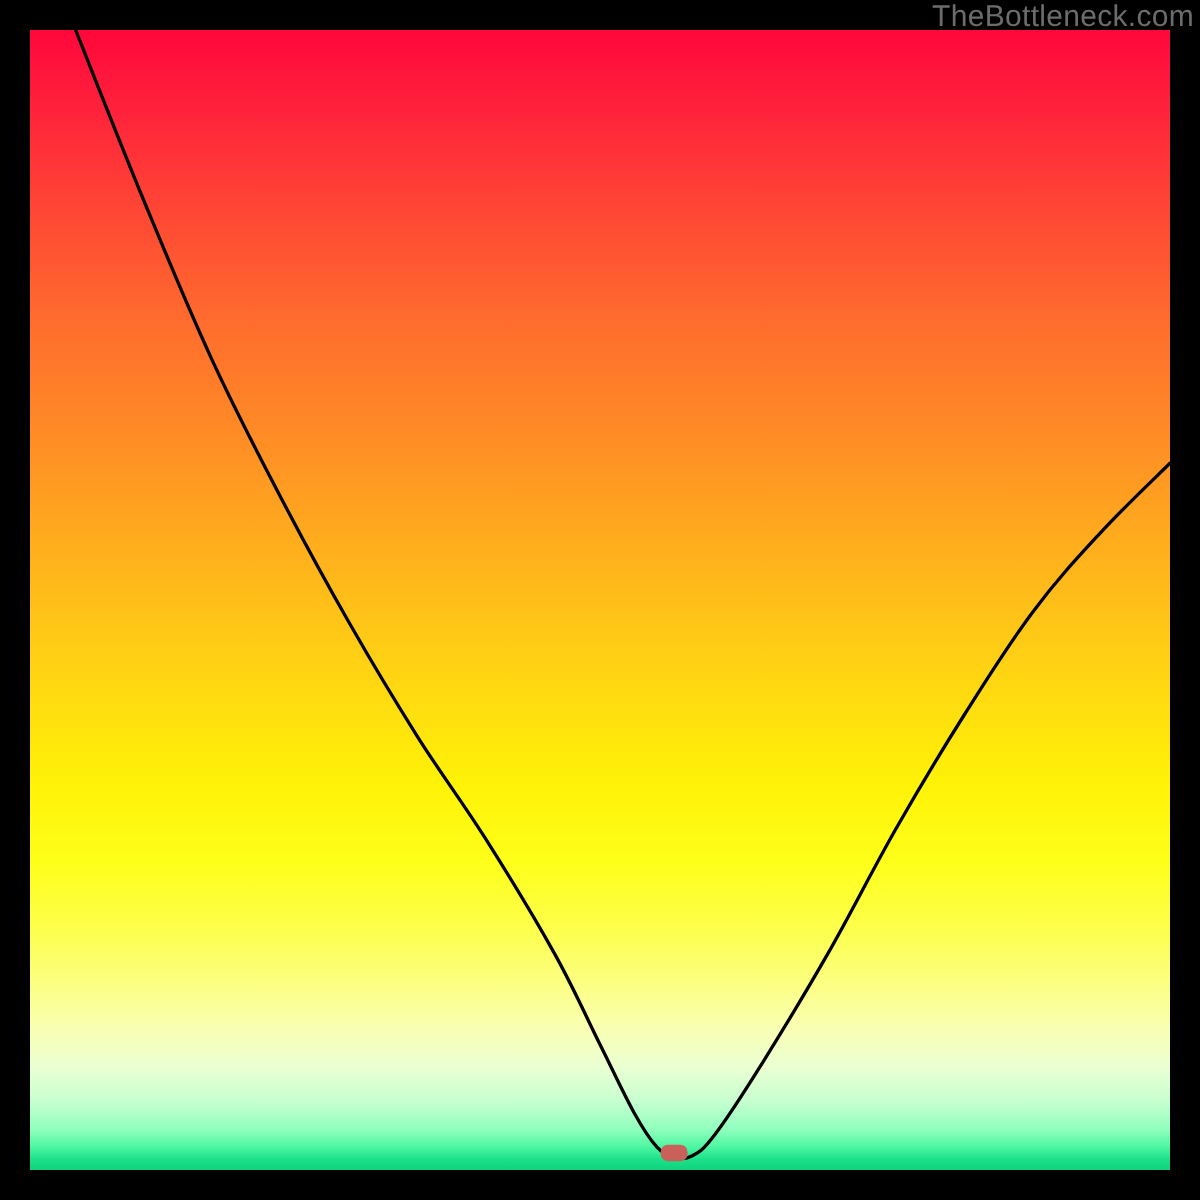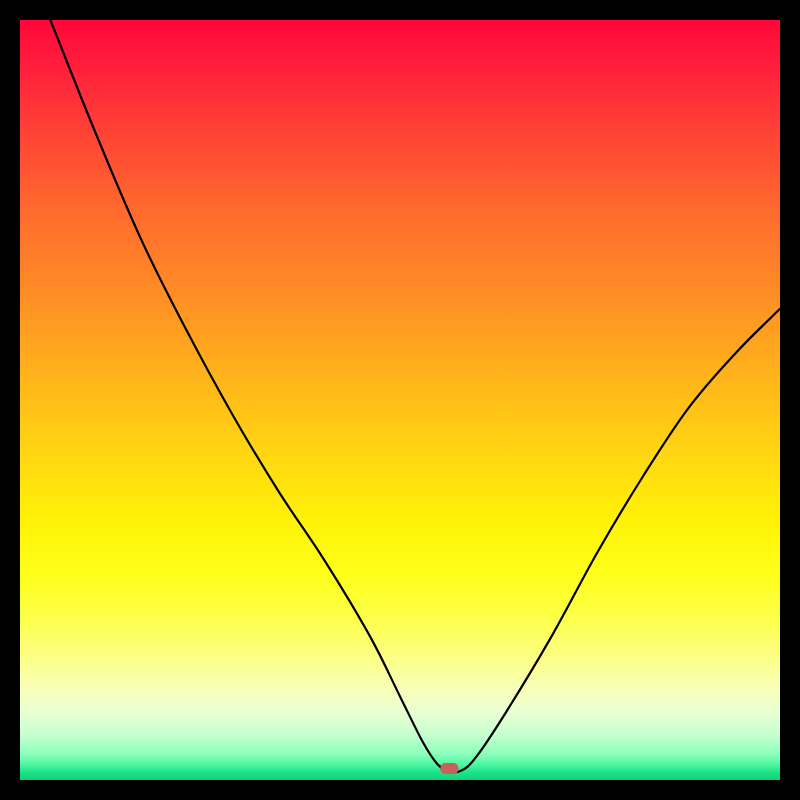--- a/index.html
+++ b/index.html
@@ -73,13 +73,14 @@
 </head>
 <body>
 
 <div class="frame">
   <div class="plot-area">
     <svg class="curve-svg" viewBox="0 0 760 760" preserveAspectRatio="none">
       <path id="curve" class="curve-path" d="M 30.40 0.00 C 38.61 20.52, 59.58 74.33, 76.00 114.00 C 92.42 153.67, 105.18 184.83, 121.60 220.40 C 138.02 255.97, 150.78 280.14, 167.20 311.60 C 183.62 343.06, 196.38 366.47, 212.80 395.20 C 229.22 423.93, 241.98 445.21, 258.40 471.20 C 274.82 497.19, 287.58 513.61, 304.00 539.60 C 320.42 565.59, 335.92 590.98, 349.60 615.60 C 363.28 640.22, 370.42 657.25, 380.00 676.40 C 389.58 695.55, 395.96 709.69, 402.80 722.00 C 409.64 734.31, 413.21 739.60, 418.00 744.80 C 422.79 750.00, 425.30 749.79, 429.40 750.88 C 433.50 751.97, 436.01 753.34, 440.80 750.88 C 445.59 748.42, 447.79 747.87, 456.00 737.20 C 464.21 726.53, 472.72 713.49, 486.40 691.60 C 500.08 669.71, 515.58 644.33, 532.00 615.60 C 548.42 586.87, 561.18 560.73, 577.60 532.00 C 594.02 503.27, 606.78 481.99, 623.20 456.00 C 639.62 430.01, 652.38 409.49, 668.80 387.60 C 685.22 365.71, 697.98 352.18, 714.40 334.40 C 730.82 316.62, 751.79 297.01, 760.00 288.80"></path>
       <rect id="marker" class="marker" x="420.40" y="743.10" width="18" height="11" rx="5" ry="5"></rect>
     </svg>
   </div>
+  <div class="watermark">TheBottleneck.com</div>
 </div>
 
 </body></html>

